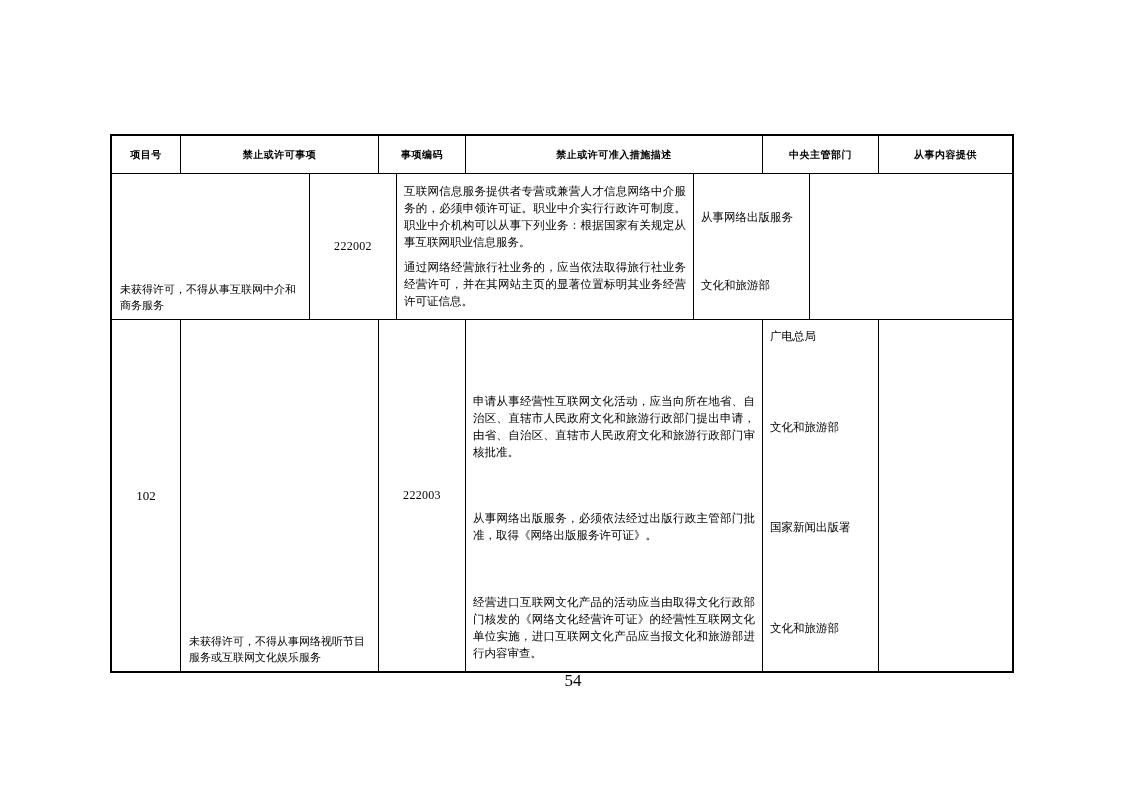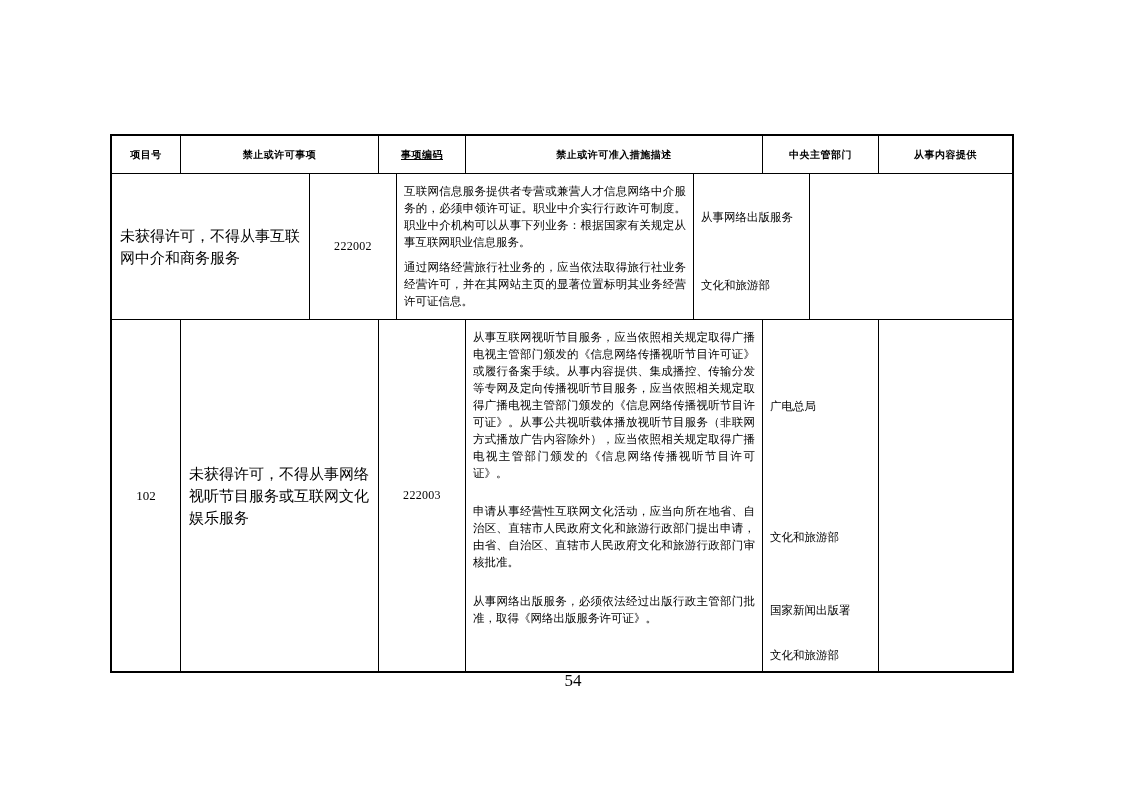--- a/index.html
+++ b/index.html
@@ -45,37 +45,37 @@
     display: flex;
     align-items: center;
     justify-content: center;
     font-weight: bold;
     font-size: 10px;
     letter-spacing: 0.5px;
     white-space: nowrap;
   }
   .h0 { width: 69px; }
   .h1 { width: 198px; }
-  .h2 { width: 87px; text-decoration: underline; }
+  .h2 { width: 87px; }
   .h3 { width: 297px; }
   .h4 { width: 116px; }
   .h5 { flex: 1; }
 
   
   .col-no {
     width: 69px;
     display: flex; align-items: center; justify-content: center;
     font-size: 13px;
   }
   .col-item {
     width: 198px;
-    display: flex; align-items: center;
+    display: flex; align-items: flex-end;
     padding: 6px 8px;
-    font-size: 15px;
-    line-height: 22px;
+    font-size: 11px;
+    line-height: 16px;
   }
   .col-code {
     width: 87px;
     display: flex; align-items: center; justify-content: center;
     font-size: 12px;
     letter-spacing: 0.3px;
   }
   .col-measures {
     width: 413px;
     position: relative;
@@ -147,25 +147,25 @@
       <div class="td col-local"></div>
     </div>
     <div class="tr body-row" style="min-height: 351px;">
       <div class="td col-no">102</div>
       <div class="td col-item">
         <div class="item-text">未获得许可，不得从事网络视听节目服务或互联网文化娱乐服务</div>
       </div>
       <div class="td col-code">222003</div>
       <div class="td col-measures">
         <div class="vline"></div>
-        <div class="m-desc">从事互联网视听节目服务，应当依照相关规定取得广播电视主管部门颁发的《信息网络传播视听节目许可证》或履行备案手续。从事内容提供、集成播控、传输分发等专网及定向传播视听节目服务，应当依照相关规定取得广播电视主管部门颁发的《信息网络传播视听节目许可证》。从事公共视听载体播放视听节目服务（非联网方式播放广告内容除外），应当依照相关规定取得广播电视主管部门颁发的《信息网络传播视听节目许可证》。</div>
         <div class="m-dept">广电总局</div>
         <div class="m-desc">申请从事经营性互联网文化活动，应当向所在地省、自治区、直辖市人民政府文化和旅游行政部门提出申请，由省、自治区、直辖市人民政府文化和旅游行政部门审核批准。</div>
         <div class="m-dept">文化和旅游部</div>
         <div class="m-desc">从事网络出版服务，必须依法经过出版行政主管部门批准，取得《网络出版服务许可证》。</div>
         <div class="m-dept">国家新闻出版署</div>
+        <div class="m-desc">经营进口互联网文化产品的活动应当由取得文化行政部门核发的《网络文化经营许可证》的经营性互联网文化单位实施，进口互联网文化产品应当报文化和旅游部进行内容审查。</div>
         <div class="m-dept">文化和旅游部</div>
       </div>
       <div class="td col-local"></div>
     </div>
   </div>
 
 <div class="page-number">54</div>
 
 </body></html>

